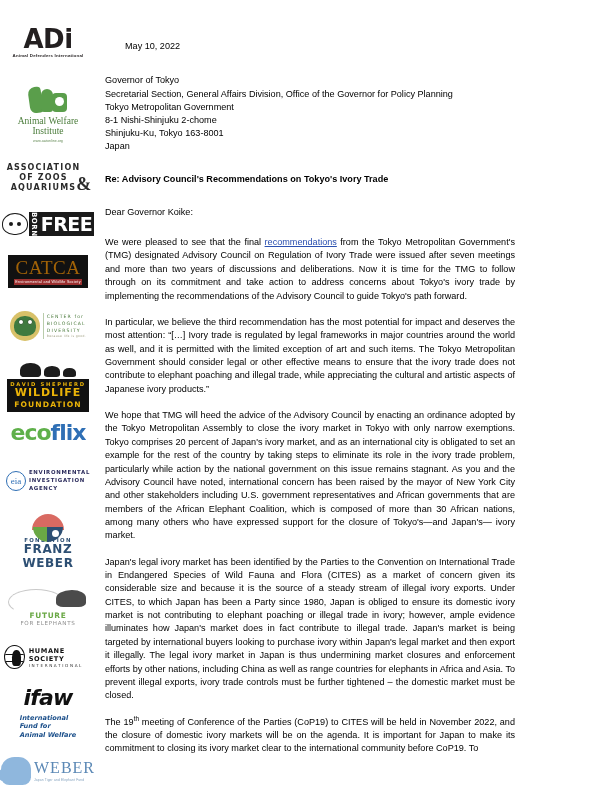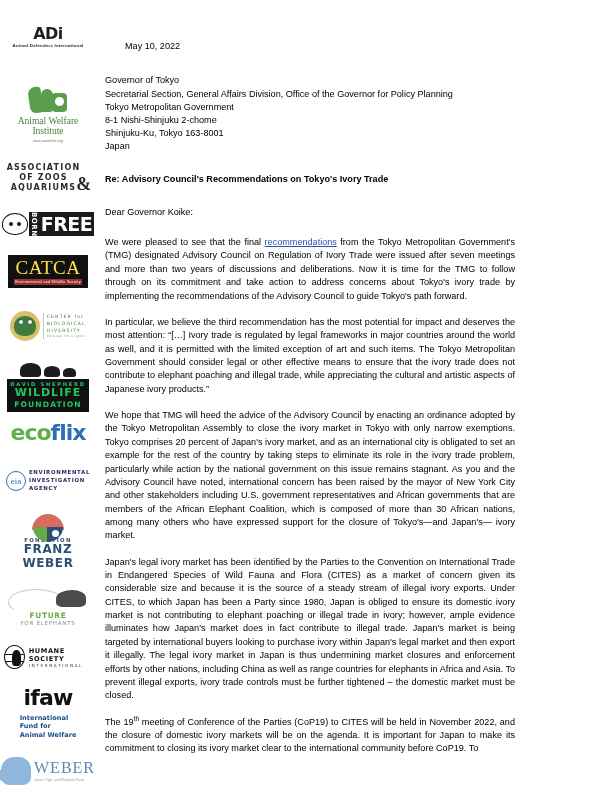--- a/index.html
+++ b/index.html
@@ -36,21 +36,21 @@
     align-items: center;
     justify-content: center;
     text-align: center;
   }
 
   
   .adi { height: 44px; justify-content: flex-start; }
   .adi-word {
     font-family: "DejaVu Sans", sans-serif;
     font-weight: bold;
-    font-size: 16px;
+    font-size: 26px;
     letter-spacing: -0.5px;
     line-height: 1;
     color: #231f20;
     position: relative;
   }
   .adi-sub {
     font-size: 4.4px;
     font-weight: bold;
     letter-spacing: 0.2px;
     color: #231f20;
@@ -149,21 +149,21 @@
   }
 
   
   .catca { height: 38px; margin-top: 12px; }
   .catca-box {
     background: #111111;
     padding: 3px 6px 3px 6px;
     width: 80px;
   }
   .catca-word {
-    color: #fde047;
+    color: #a16207;
     font-family: "Liberation Serif", serif;
     font-size: 19px;
     letter-spacing: 0.5px;
     line-height: 1;
   }
   .catca-sub {
     background: #9b2f2f;
     color: #ffffff;
     font-size: 3.6px;
     letter-spacing: 0.3px;
@@ -209,21 +209,21 @@
   .dsw-ele {
     background: #1d1d1d;
     border-radius: 48% 48% 22% 22%;
     position: relative;
   }
   .dsw-ele.big  { width: 21px; height: 14px; }
   .dsw-ele.mid  { width: 16px; height: 11px; }
   .dsw-ele.sml  { width: 13px; height: 9px; }
   .dsw-box {
     background: #111111;
-    color: #22c55e;
+    color: #eab308;
     width: 82px;
     padding: 2px 0 3px 0;
     margin-top: 2px;
   }
   .dsw-l1 { font-size: 5.2px; font-weight: bold; letter-spacing: 1.7px; font-family: "DejaVu Sans", sans-serif; }
   .dsw-l2 { font-size: 11px; font-weight: bold; letter-spacing: 1px; font-family: "DejaVu Sans", sans-serif; line-height: 1.15; }
   .dsw-l3 { font-size: 7.6px; font-weight: bold; letter-spacing: 1.1px; font-family: "DejaVu Sans", sans-serif; line-height: 1.2; }
 
   
   .ecoflix { height: 30px; margin-top: 6px; }
@@ -323,21 +323,21 @@
   .hsi-globe .l1, .hsi-globe .l2 {
     position: absolute; left: -2px; width: 28px; height: 1.4px; background: #111;
   }
   .hsi-globe .l1 { top: 8px; }
   .hsi-globe .l2 { top: 15px; }
   .hsi-txt { text-align: left; }
   .hsi-l1 { font-size: 6.6px; font-weight: bold; letter-spacing: 0.6px; color: #111; font-family: "DejaVu Sans", sans-serif; }
   .hsi-l2 { font-size: 4.2px; letter-spacing: 1.6px; color: #333; font-family: "DejaVu Sans", sans-serif; }
 
   
-  .ifaw { height: 46px; margin-top: 16px; }
+  .ifaw { height: 46px; margin-top: 16px; font-style: italic; }
   .ifaw-word {
     font-family: "DejaVu Sans", sans-serif;
     font-weight: bold;
     font-size: 22px;
     letter-spacing: -0.8px;
     color: #111;
     line-height: 1;
   }
   .ifaw-bar { width: 13px; height: 2.6px; background: #2f6fb5; margin: 3px 0 2px 0; }
   .ifaw-sub {

